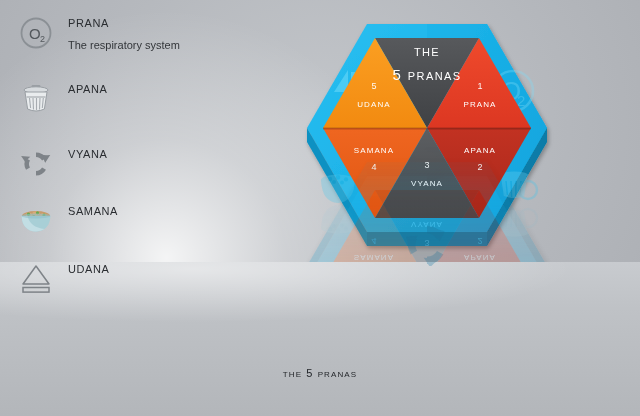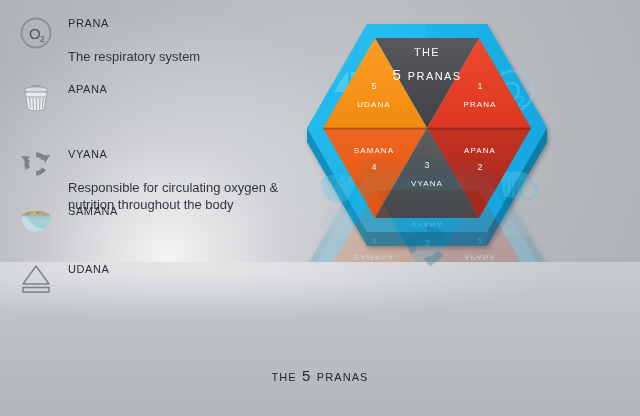--- a/index.html
+++ b/index.html
@@ -31,39 +31,39 @@
   .leg-item{position:absolute;left:14px;display:flex;gap:10px;}
   .leg-ico{width:44px;flex:0 0 44px;display:flex;align-items:flex-start;justify-content:center;padding-top:1px;}
   .leg-txt{padding-top:0px;}
   .leg-title{
     font-size:15.5px;color:#2a2d31;letter-spacing:.6px;
     font-variant:small-caps;text-transform:lowercase;line-height:1.0;
     font-weight:400;
   }
   .leg-title::first-letter{font-size:1.0em;}
   .leg-desc{
-    font-size:13px;color:#33363a;line-height:1.32;margin-top:18px;max-width:238px;
+    font-size:11px;color:#33363a;line-height:1.32;margin-top:8px;max-width:238px;
   }
 
   
   .hexwrap{position:absolute;left:282px;top:8px;width:290px;height:258px;}
   .hexsvg{position:absolute;left:0;top:0;}
   .reflection{
     position:absolute;left:282px;top:262px;width:290px;height:120px;
     transform:scaleY(-1);transform-origin:top center;
     -webkit-mask-image:linear-gradient(to top, rgba(0,0,0,0) 0%, rgba(0,0,0,0.22) 42%, rgba(0,0,0,0.42) 100%);
     mask-image:linear-gradient(to top, rgba(0,0,0,0) 0%, rgba(0,0,0,0.22) 42%, rgba(0,0,0,0.42) 100%);
     opacity:.55;filter:blur(0.4px);
     pointer-events:none;
   }
 
   
   .caption{
     position:absolute;left:0;right:0;top:367px;text-align:center;
-    font-size:15px;color:#23262a;letter-spacing:1.1px;
+    font-size:11px;color:#23262a;letter-spacing:1.1px;
     font-variant:small-caps;text-transform:lowercase;
   }
 
   svg text{font-family:"Liberation Sans","DejaVu Sans",sans-serif;}
   .lbl{fill:#ffffff;font-size:12px;letter-spacing:1.1px;font-variant:small-caps;text-transform:lowercase;}
   .num{fill:#ffffff;font-size:9px;opacity:.95;}
   .ttl{fill:#ffffff;font-size:15px;letter-spacing:1.4px;font-variant:small-caps;text-transform:lowercase;}
 </style>
 </head>
 <body>
@@ -118,21 +118,20 @@
           <path d="M23.2 8.2 L30.2 10.2 L27.2 16.4 Z"></path>
           <path d="M27.96 23.75 a11.5 11.5 0 0 1 -9.96 5.75 l0 -4.5 a7 7 0 0 0 6.06 -3.5 z"></path>
           <path d="M14.6 26.6 L21.6 28.6 L18.6 34.8 Z" transform="rotate(120 18 18)"></path>
           <path d="M8.04 23.75 a11.5 11.5 0 0 1 0 -11.5 l3.9 2.25 a7 7 0 0 0 0 7 z"></path>
           <path d="M14.6 26.6 L21.6 28.6 L18.6 34.8 Z" transform="rotate(240 18 18)"></path>
         </g>
       </svg>
     </div>
     <div class="leg-txt">
       <div class="leg-title">Vyana</div>
-      <div class="leg-desc">Responsible for circulating oxygen &amp; nutrition throughout the body</div>
     </div>
   </div>
 
   <div class="leg-item" style="top:202px;">
     <div class="leg-ico">
       <svg width="38" height="34" viewBox="0 0 38 34">
         <ellipse cx="19" cy="13" rx="14" ry="5" fill="#c79a6a"></ellipse>
         <g fill="#d8ab78">
           <ellipse cx="12" cy="12" rx="3.2" ry="2.2"></ellipse>
           <ellipse cx="19" cy="10.6" rx="3.6" ry="2.3"></ellipse>

